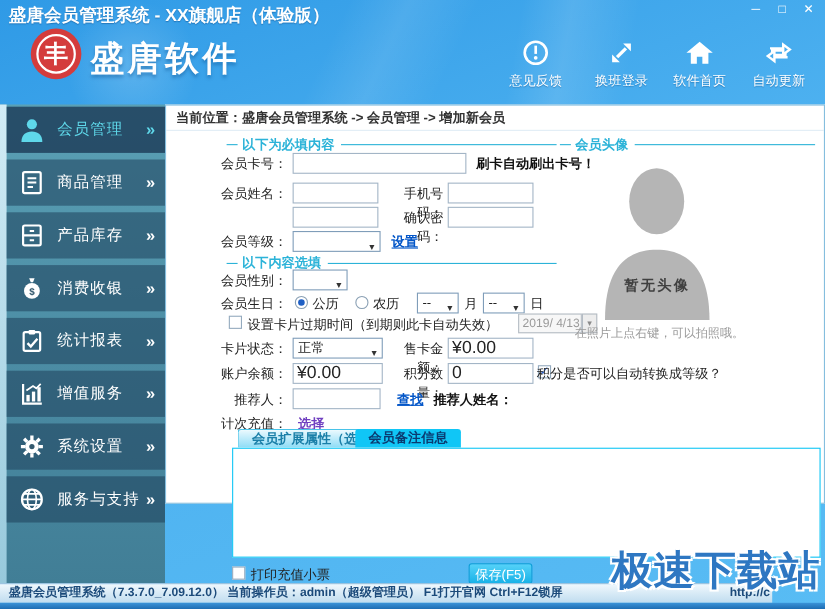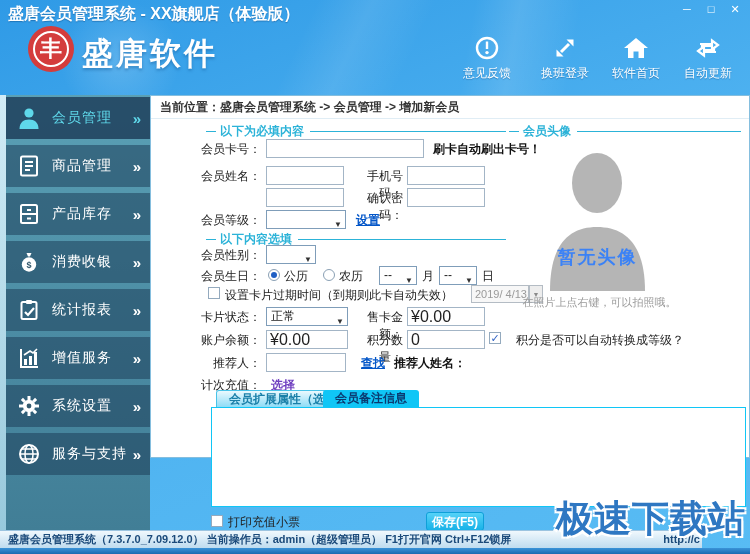--- a/index.html
+++ b/index.html
@@ -75,28 +75,28 @@
   .datebtn { position:absolute; width:14px; height:18px; border:1px solid #b4bcc4; background:#ededed;
              color:#8a8a8a; font-size:7px; text-align:center; line-height:17px; cursor:pointer; }
 
   .tab { position:absolute; height:17px; line-height:17px; padding:0 12px; font-size:12px; font-weight:bold;
          border-radius:3px 3px 0 0; cursor:pointer; }
   .tab.t1 { background:linear-gradient(#eaf9fe,#8edcf6); color:#1a7fa8; border:1px solid #49c3e8; border-bottom:none; }
   .tab.t2 { background:#10c6f6; color:#0b3a70; }
   .panel { position:absolute; background:#fff; border:1px solid #10c6f6; }
 
   .savebtn { position:absolute; width:58px; height:19px; border:1px solid #0fa0d8; border-radius:3px;
-             background:linear-gradient(#55d2f8,#18b2e8); color:#fff; font-size:12px; font-weight:bold;
+             background:linear-gradient(#55d2f8,#18b2e8); color:#fff; font-size:12px; font-weight:normal;
              text-align:center; line-height:18px; cursor:pointer; }
 
   
   .avatar-box { position:absolute; left:393px; top:45px; width:107px; height:150px; background:#fff; cursor:pointer; }
   .avatar-box svg { display:block; }
   .avatar-ph { position:absolute; left:0; bottom:22px; width:100%; text-align:center;
-               color:#3b82f6; font-size:18px; font-weight:bold; letter-spacing:2px; }
+               color:#404040; font-size:13px; font-weight:bold; letter-spacing:2px; }
   .avatar-hint { position:absolute; left:356px; top:199px; width:185px; text-align:center;
                  font-size:11px; color:#9a9a9a; }
 
   
   .statusbar { position:absolute; left:0; top:530px; width:702px; height:18px;
                background:linear-gradient(#f0f8fd,#bfdcef); border-top:1px solid #9cc4e0;
                font-size:11px; font-weight:bold; color:#1b4a7a; line-height:17px; }
   .statusbar .sl { position:absolute; left:8px; }
   .statusbar .sr { position:absolute; right:2px; }
   .bottomstrip { position:absolute; left:0; top:548px; width:750px; height:6px;
@@ -336,21 +336,21 @@
     <div class="avatar-box">
       <svg width="107" height="150" viewBox="0 0 107 150">
         <ellipse cx="53" cy="42" rx="25" ry="30" fill="#b5b5b5"></ellipse>
         <path d="M6 150 C6 102 26 86 53 86 C80 86 101 102 101 150 Z" fill="#b5b5b5"></path>
       </svg>
       <div class="avatar-ph">暂无头像</div>
     </div>
     <div class="avatar-hint">在照片上点右键，可以拍照哦。</div>
 
     <span class="cb checked" style="left:338px; top:236px;"></span>
-    <div class="txt" style="left:365px; top:236px;">积分是否可以自动转换成等级？</div>
+    <div class="txt" style="left:337px; top:236px;">积分是否可以自动转换成等级？</div>
 
     <div class="tab t1" style="left:65px; top:294px;">会员扩展属性（选填）</div>
     <div class="tab t2" style="left:172px; top:294px;">会员备注信息</div>
     <div class="panel" style="left:60px; top:311px; width:535px; height:100px;"></div>
 
     <span class="cb" style="left:60px; top:419px;"></span>
     <div class="txt" style="left:77px; top:418px;">打印充值小票</div>
     <div class="savebtn" style="left:275px; top:416px;">保存(F5)</div>
   </div>
 

